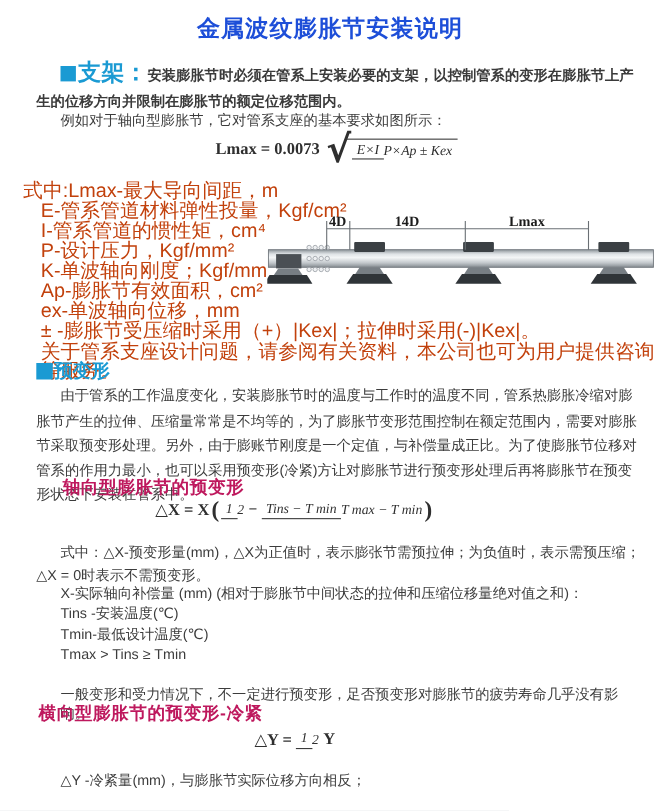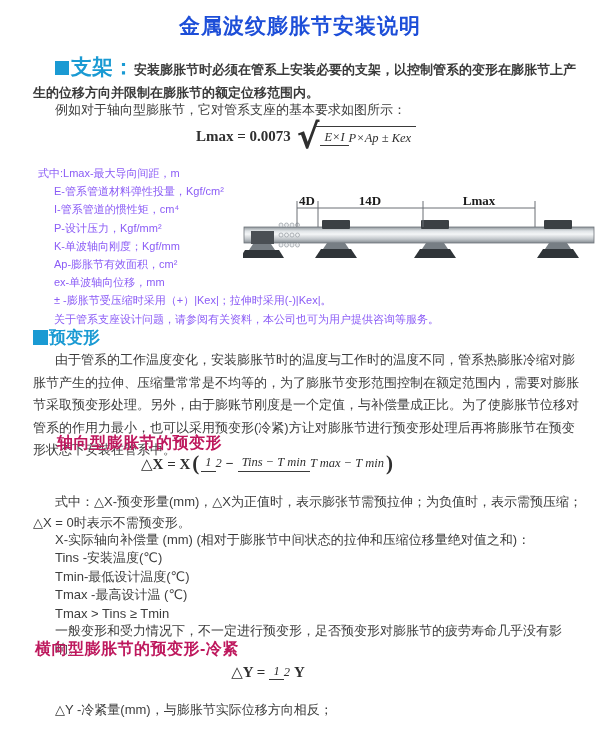--- a/index.html
+++ b/index.html
@@ -61,22 +61,22 @@
   .paren {
     font-family:"Liberation Serif","DejaVu Serif",serif;
     font-size:21px; font-weight:bold; line-height:1; margin:0 2px;
   }
   .op { font-family:"Liberation Serif","DejaVu Serif",serif; font-size:14px; margin:0 4px; font-weight:bold; }
   #formula-lmax { top:121px; transform:translateX(6px); }
   #formula-dx   { top:453px; transform:translateX(-32px); }
   #formula-dy   { top:663px; transform:translateX(-32px); }
   
   .defs {
-    position:absolute; top:164px; left:38px;
-    font-size:11px; line-height:18.2px; color:#8b5cf6;
+    position:absolute; top:164px; left:21px;
+    font-size:18px; line-height:18.2px; color:#c2410c;
   }
   .defs .ind { padding-left:16px; }
   
   .diagram { position:absolute; top:194px; left:243px; }
   .dim-label {
     font-family:"Liberation Serif","DejaVu Serif",serif;
     font-weight:bold; font-size:13px; fill:#1c1c1c;
   }
   
   .sec2 {
@@ -227,21 +227,20 @@
     </span>
     <span class="paren">)</span>
   </div>
 
   <p class="para" id="axial-explain">式中：△X-预变形量(mm)，△X为正值时，表示膨张节需预拉伸；为负值时，表示需预压缩；△X = 0时表示不需预变形。</p>
 
   <div class="var-list">
     <div>X-实际轴向补偿量 (mm) (相对于膨胀节中间状态的拉伸和压缩位移量绝对值之和)：</div>
     <div>Tins -安装温度(℃)</div>
     <div>Tmin-最低设计温度(℃)</div>
-    <div>Tmax -最高设计温 (℃)</div>
     <div>Tmax &gt; Tins ≥ Tmin</div>
   </div>
 
   <div class="note-line" id="axial-note">一般变形和受力情况下，不一定进行预变形，足否预变形对膨胀节的疲劳寿命几乎没有影响。</div>
 
   <div class="sub-heading" id="lateral-heading">横向型膨胀节的预变形-冷紧</div>
 
   <div class="formula-row" id="formula-dy">
     <span class="f-serifb">△Y =</span>
     <span class="frac" style="margin:0 4px;">

